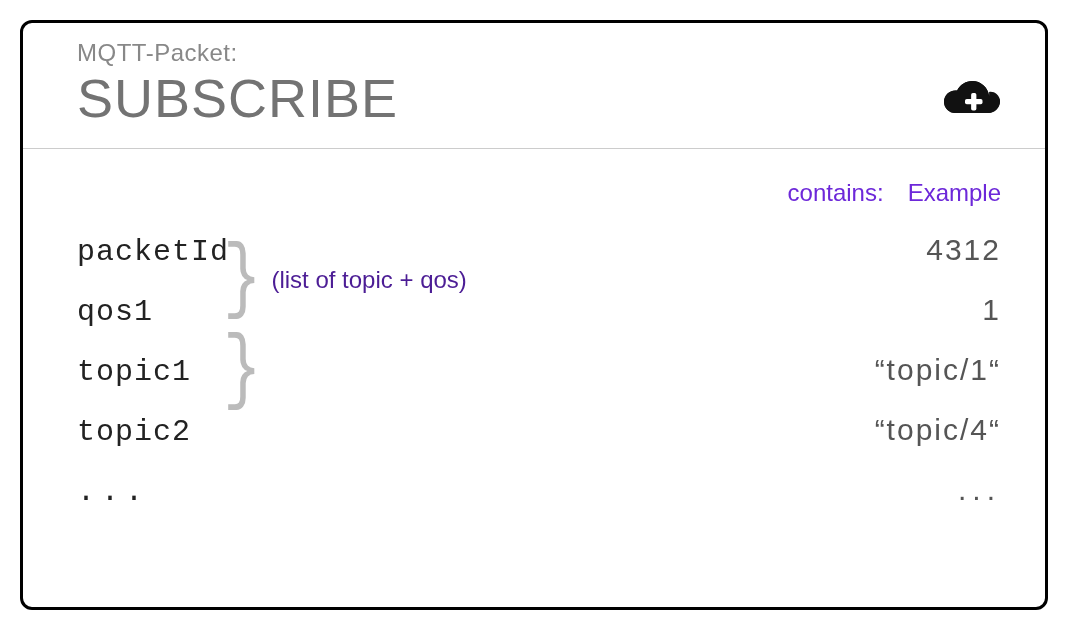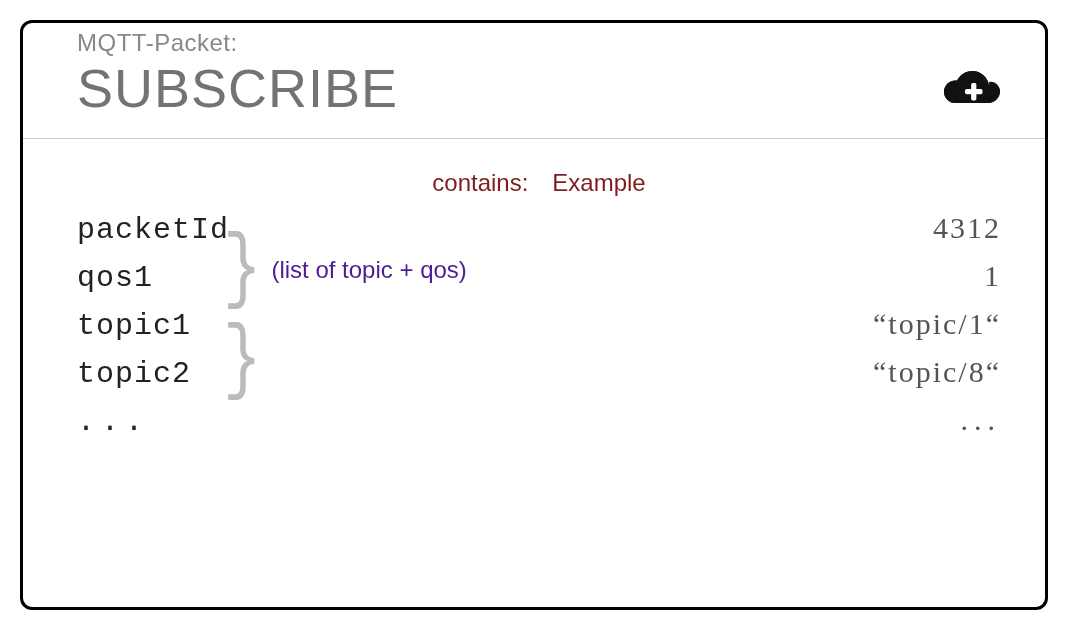--- a/index.html
+++ b/index.html
@@ -14,21 +14,21 @@
     }
     .card {
       width: 1028px;
       height: 590px;
       border: 3px solid #000;
       border-radius: 12px;
       background: #fff;
       overflow: hidden;
     }
     .header {
-      padding: 6px 40px 20px 54px;
+      padding: 16px 40px 20px 54px;
       border-bottom: 1px solid #ccc;
       display: flex;
       align-items: flex-end;
       justify-content: space-between;
     }
     .header-left {
       display: flex;
       flex-direction: column;
     }
     .subtitle {
@@ -50,46 +50,47 @@
       height: 42px;
       margin-bottom: 8px;
       margin-right: 4px;
     }
     .body {
       padding: 30px 44px 30px 54px;
       position: relative;
     }
     .section-labels {
       display: flex;
-      justify-content: center;
-      color: #7f1d1d;
+      justify-content: flex-end;
+      color: #6d28d9;
       font-size: 24px;
       font-weight: 400;
       margin-bottom: 8px;
       gap: 24px;
     }
     .row {
       display: flex;
       justify-content: space-between;
       align-items: baseline;
       line-height: 1.5;
     }
     .key {
       font-family: "Courier New", Courier, monospace;
       font-size: 30px;
       color: #222;
       letter-spacing: 1px;
       text-align: center;
     }
     .value {
-      font-family: Liberation Serif, serif;
+      font-family: Liberation Sans, sans-serif;
       font-size: 30px;
       color: #555;
       letter-spacing: 2px;
       text-align: left;
+      margin-top: 12px;
     }
     .ellipsis-row .key,
     .ellipsis-row .value {
       letter-spacing: 6px;
     }
     .brace-wrap {
       position: absolute;
       left: 200px;
       display: flex;
       align-items: center;
@@ -153,21 +154,21 @@
     <div class="row">
       <span class="key">qos1</span>
       <span class="value">1</span>
     </div>
     <div class="row">
       <span class="key">topic1</span>
       <span class="value">“topic/1“</span>
     </div>
     <div class="row">
       <span class="key">topic2</span>
-      <span class="value">“topic/8“</span>
+      <span class="value">“topic/4“</span>
     </div>
     <div class="row ellipsis-row">
       <span class="key">...</span>
       <span class="value">...</span>
     </div>
 
     <div class="brace-wrap first">
       <span class="brace">}</span>
       <span class="brace-note">(list of topic + qos)</span>
     </div>

